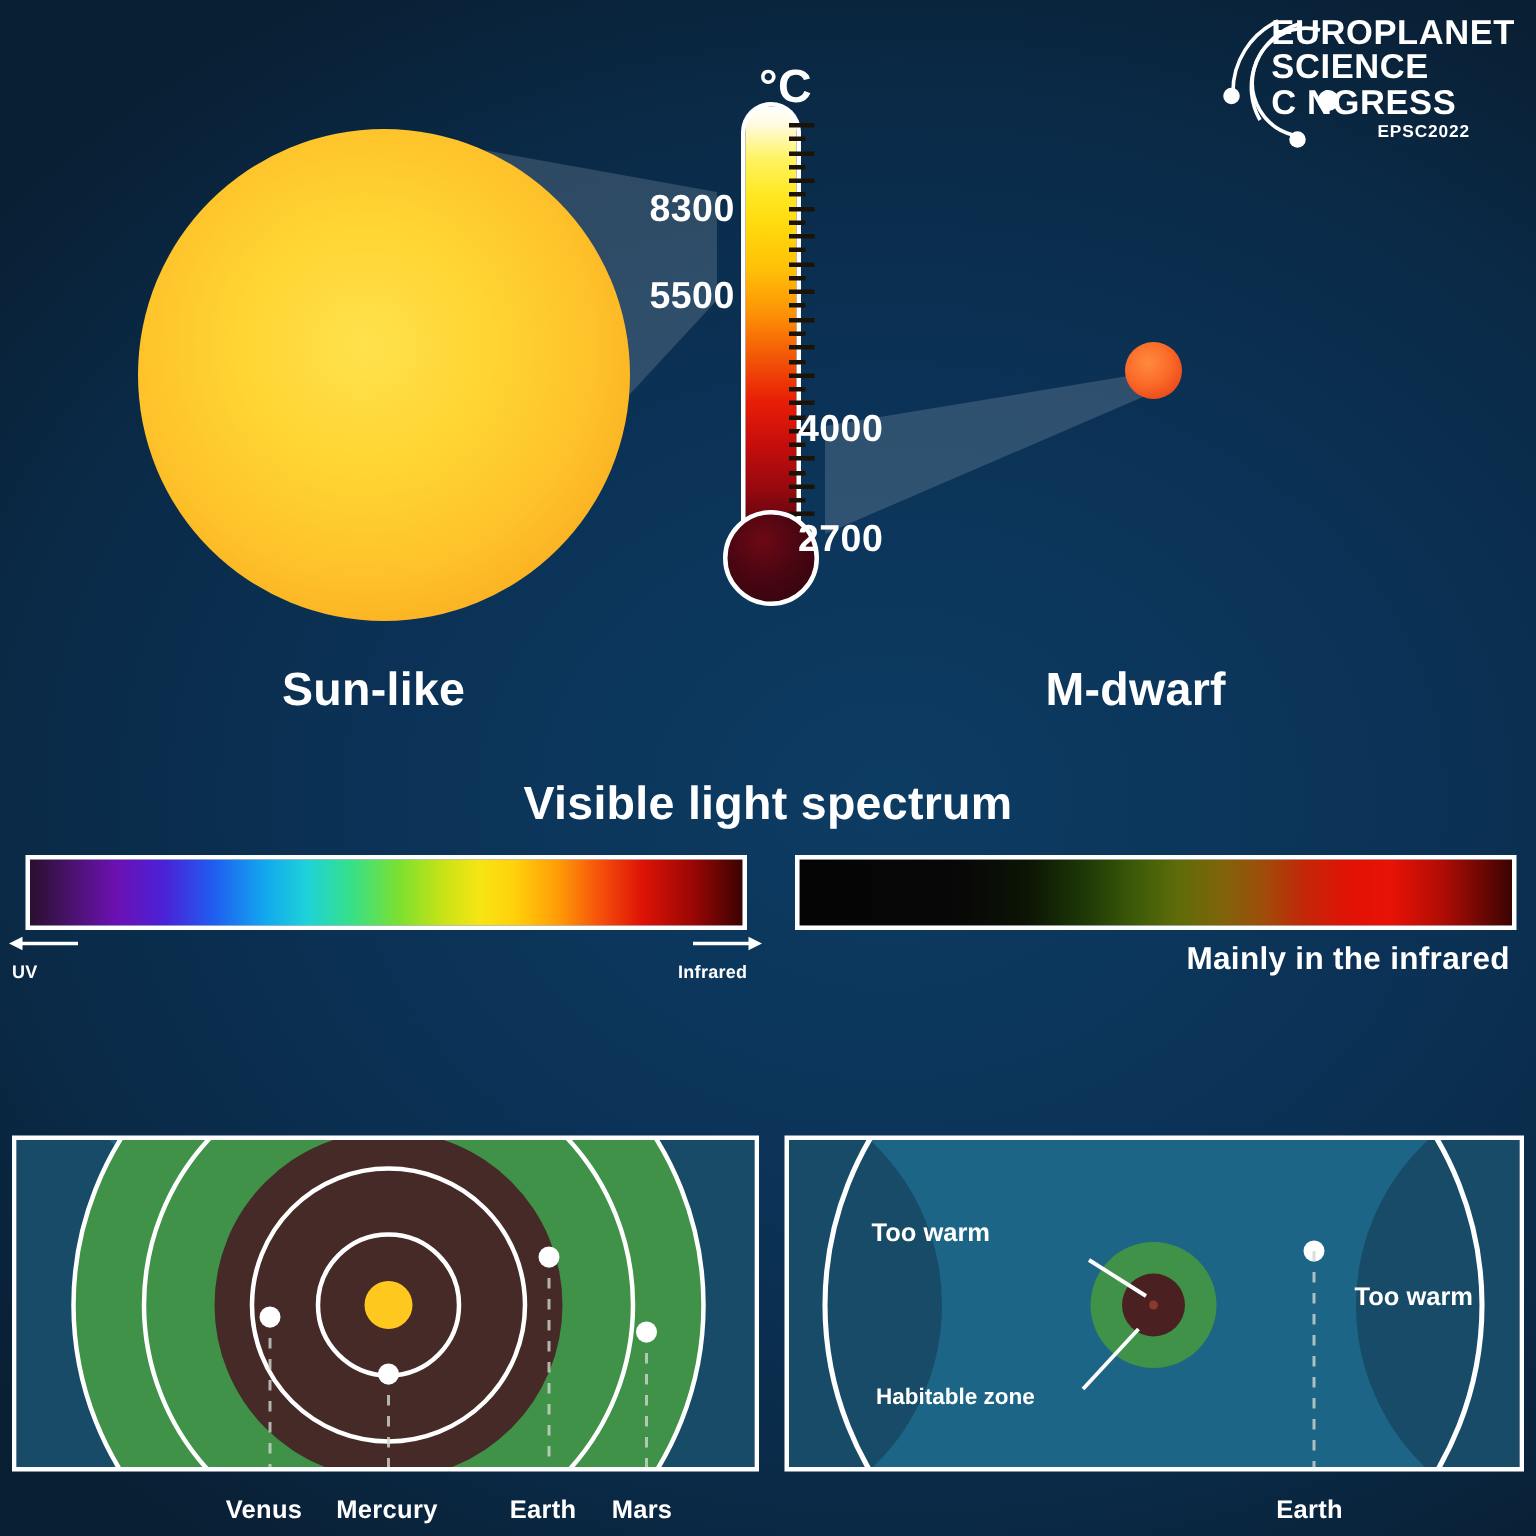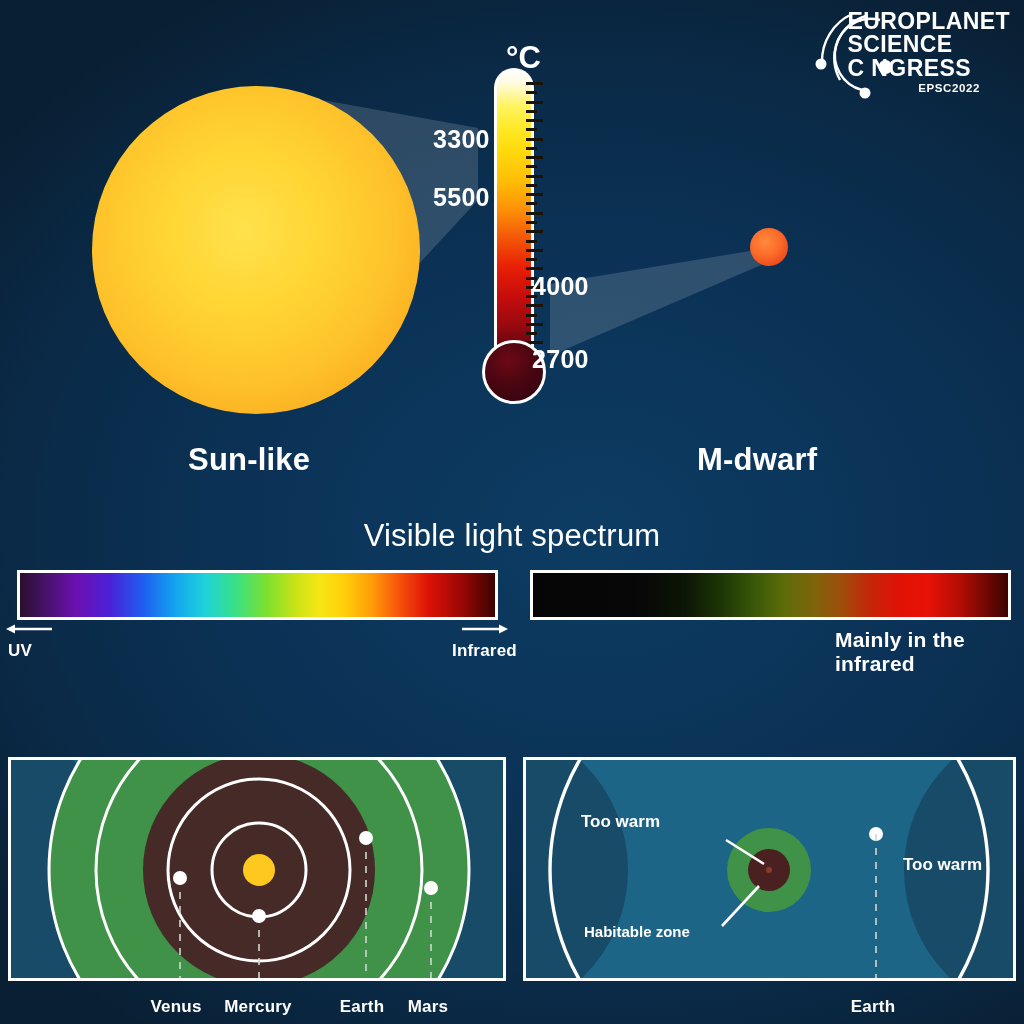--- a/index.html
+++ b/index.html
@@ -64,39 +64,39 @@
   #t4000{ left:532px; top:272px; }
   #t2700{ left:532px; top:345px; }
 
   .starlabel{ position:absolute; font-size:31px; font-weight:bold; letter-spacing:.2px; }
   #lbl-sun{ left:188px; top:442px; }
   #lbl-md{ left:697px; top:442px; }
 
   
   #spec-title{
     position:absolute; left:0; top:518px; width:1024px; text-align:center;
-    font-size:31px; font-weight:normal; letter-spacing:.2px;
+    font-size:31px; font-weight:bold; letter-spacing:.2px;
   }
   .specbar{ position:absolute; height:50px; border:3px solid #ffffff; }
   #specA{ left:17px; top:570px; width:481px;
     background:linear-gradient(to right,
       #2a0f2e 0%, #4b1270 6%, #6c10b2 12%, #4a22d8 19%, #1f5ff0 26%,
       #12a8ee 33%, #1fd2d8 39%, #35e08a 45%, #7ee02e 52%, #c8e317 58%,
       #f7e514 63%, #ffd10a 68%, #ff9d07 74%, #f6500a 80%, #dd1206 86%,
       #9a0704 93%, #3a0302 100%); }
   #specB{ left:530px; top:570px; width:481px;
     background:linear-gradient(to right,
       #050505 0%, #070707 22%, #0c1505 32%, #1d3806 40%, #3c5a08 47%,
       #5e6c09 53%, #7d650a 59%, #9e4e0a 65%, #c42608 71%, #e01205 77%,
       #e81206 83%, #b20d05 90%, #6a0703 96%, #3a0402 100%); }
 
-  .specnote{ position:absolute; font-size:17px; font-weight:bold; letter-spacing:.2px; }
+  .specnote{ position:absolute; font-size:12px; font-weight:bold; letter-spacing:.2px; }
   #uvlabel{ left:8px; top:641px; }
   #irlabel{ left:452px; top:641px; }
-  #mdnote{ left:791px; top:628px; font-size:21px;margin-left:44px; }
+  #mdnote{ left:791px; top:628px; font-size:21px; }
   .arrow{ position:absolute; height:14px; }
   #arr-uv{ left:6px; top:622px; width:46px; }
   #arr-ir{ left:462px; top:622px; width:46px; }
 
   
   #hz-title{
     position:absolute; left:0; top:706px; width:1024px; text-align:center;
     font-size:31px; font-weight:bold; letter-spacing:.2px;
   }
   .hzpanel{ position:absolute; top:757px; height:224px; border:3px solid #ffffff; overflow:hidden;
@@ -170,21 +170,21 @@
         <i style="top: 213.133px; width: 11px;"></i>
         <i style="top: 222.4px; width: 17px;"></i>
         <i style="top: 231.667px; width: 11px;"></i>
         <i style="top: 240.933px; width: 17px;"></i>
         <i style="top: 250.2px; width: 11px;"></i>
         <i style="top: 259.467px; width: 17px;"></i>
         <i style="top: 268.733px; width: 11px;"></i>
       </div>
     <div class="bulb"></div>
   </div>
-  <div class="tlabel" id="t6300">3300</div>
+  <div class="tlabel" id="t6300">8300</div>
   <div class="tlabel" id="t5500">5500</div>
   <div class="tlabel" id="t4000">4000</div>
   <div class="tlabel" id="t2700">2700</div>
 
   <div class="starlabel" id="lbl-sun">Sun-like</div>
   <div class="starlabel" id="lbl-md">M-dwarf</div>
 
   <div id="spec-title">Visible light spectrum</div>
   <div class="specbar" id="specA"></div>
   <div class="specbar" id="specB"></div>

